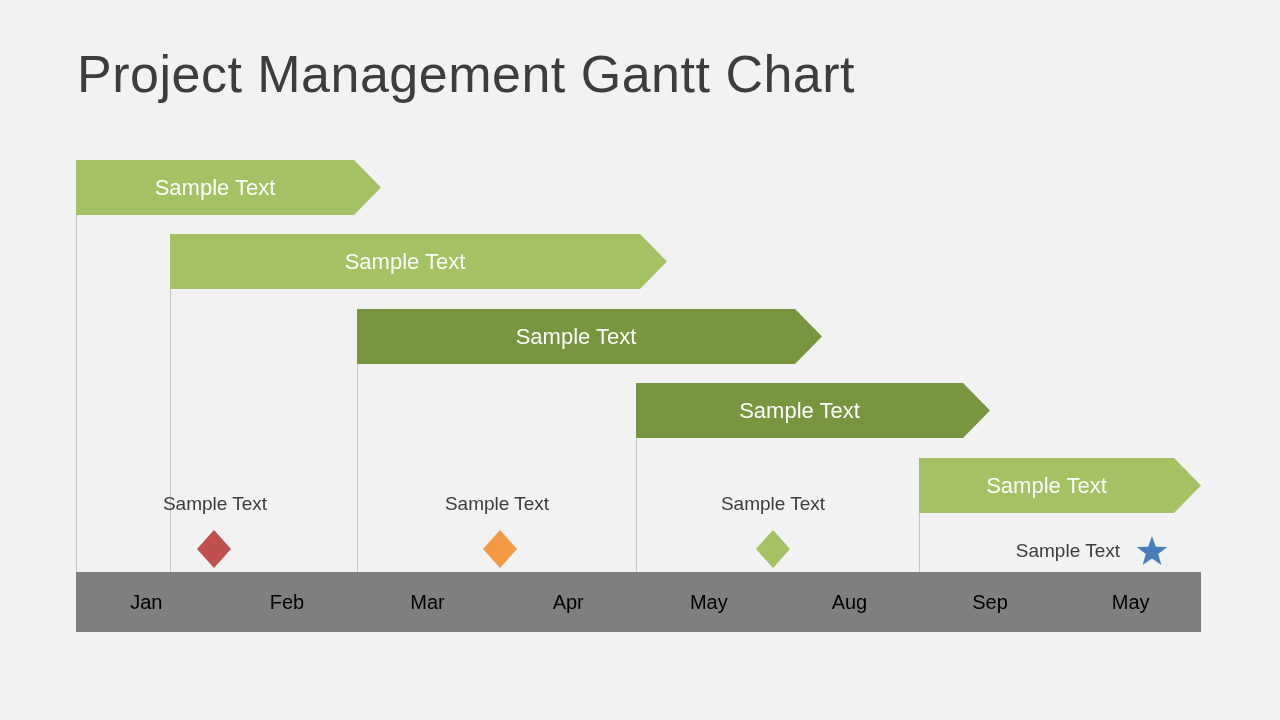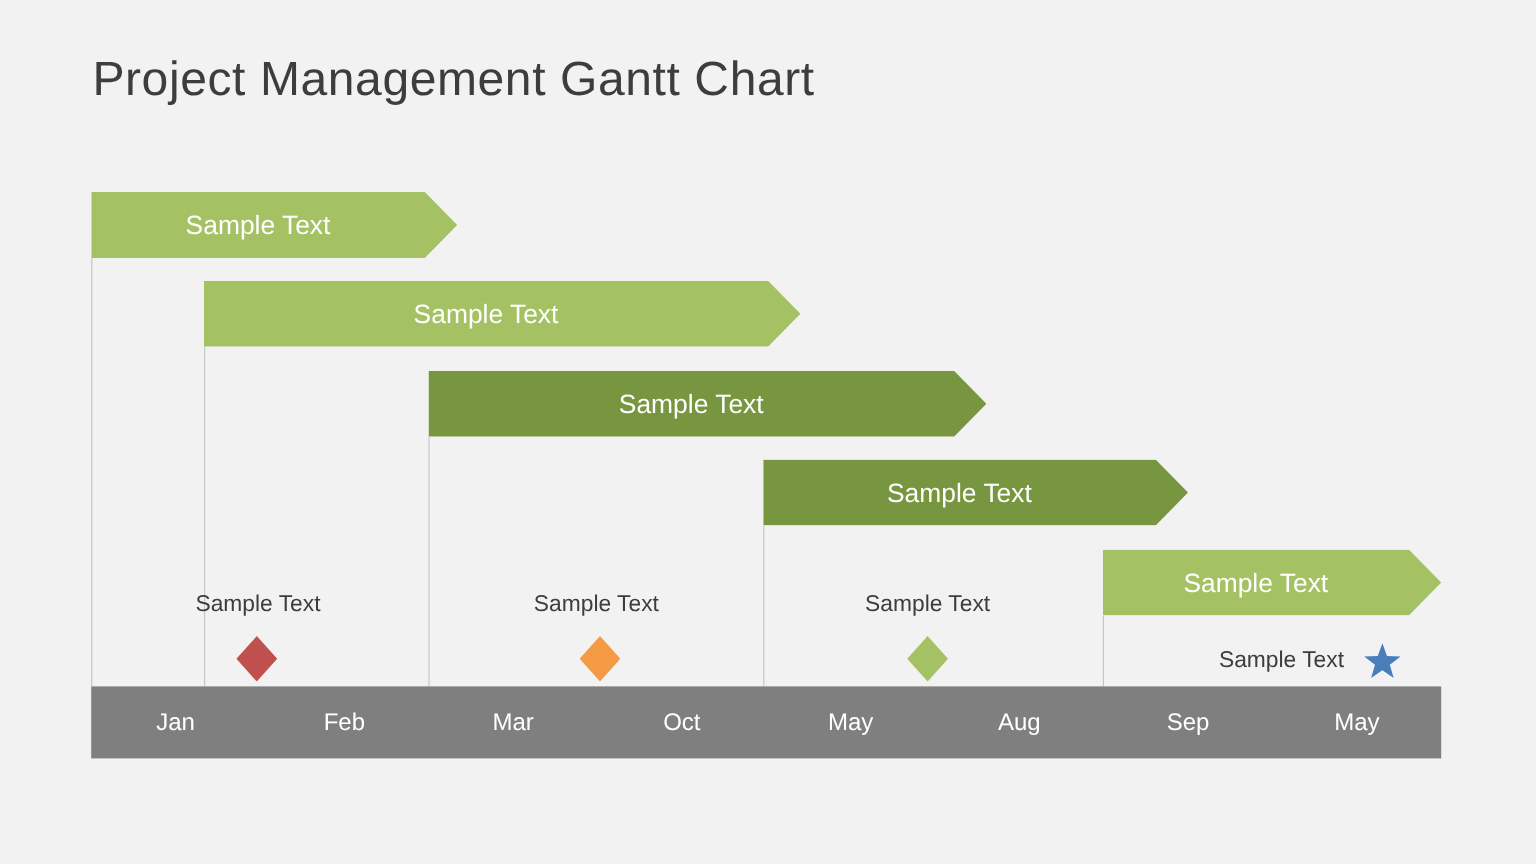--- a/index.html
+++ b/index.html
@@ -3,21 +3,21 @@
 <meta charset="utf-8">
 <style>
   html,body{margin:0;padding:0;}
   body{font-family:"Liberation Sans",sans-serif;background:#e9e9e9;}
   .slide{
     position:relative;width:1280px;height:720px;background:#f2f2f2;
     overflow:hidden;margin:0 auto;
   }
   .slide-title{
     position:absolute;left:77px;top:44px;width:900px;
-    font-size:40px;letter-spacing:.5px;color:#3d3d3d;font-weight:400;
+    font-size:52px;letter-spacing:.5px;color:#3d3d3d;font-weight:400;
   }
   .task-bar{
     position:absolute;height:55px;line-height:55px;
     clip-path:polygon(0 0,calc(100% - 27px) 0,100% 50%,calc(100% - 27px) 100%,0 100%);
     color:#ffffff;font-size:22px;text-align:center;
     padding-right:27px;box-sizing:border-box;
   }
   .bar-light{background:#a4c263;}
   .bar-dark{background:#78953f;}
   .bar-1{left:76px;top:160px;width:305px;}
@@ -43,21 +43,21 @@
   .marker-1{left:197px;top:530px;}
   .marker-2{left:483px;top:530px;}
   .marker-3{left:756px;top:530px;}
   .marker-4{left:1136px;top:536px;}
   .timeline{
     position:absolute;left:76px;top:572px;width:1125px;height:60px;
     background:#7f7f7f;display:flex;
   }
   .month-cell{
     flex:1 1 0;display:flex;align-items:center;justify-content:center;
-    color:#ffffff;font-size:20px;
+    color:#000000;font-size:20px;
   }
 </style>
 </head>
 <body>
 
 <div class="slide">
 
   <div class="slide-title">Project Management Gantt Chart</div>
 
   <div class="task-bar bar-light bar-1">
@@ -105,20 +105,20 @@
   <span class="marker marker-4">
     <svg width="32" height="29" viewBox="0 0 32 29">
       <polygon points="16,0 19.82,10.74 31.2,11.06 22.18,18.01 25.4,28.94 16,22.5 6.6,28.94 9.82,18.01 0.78,11.06 12.18,10.74" fill="#4a7eba"></polygon>
     </svg>
   </span>
 
   <div class="timeline">
     <div class="month-cell">Jan</div>
     <div class="month-cell">Feb</div>
     <div class="month-cell">Mar</div>
-    <div class="month-cell">Oct</div>
+    <div class="month-cell">Apr</div>
     <div class="month-cell">May</div>
     <div class="month-cell">Aug</div>
     <div class="month-cell">Sep</div>
     <div class="month-cell">May</div>
   </div>
 
 </div>
 
 </body></html>

